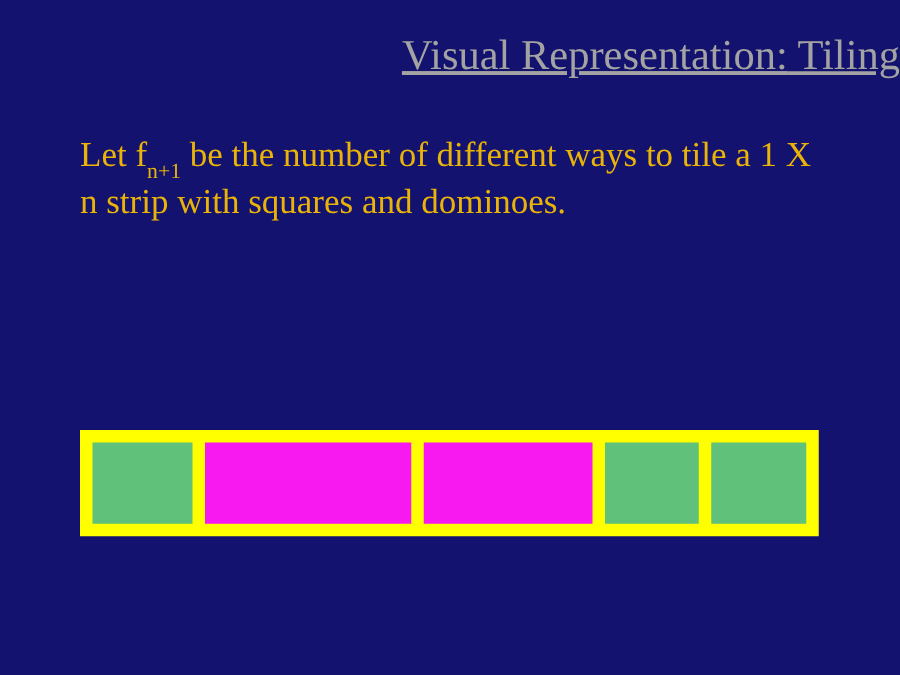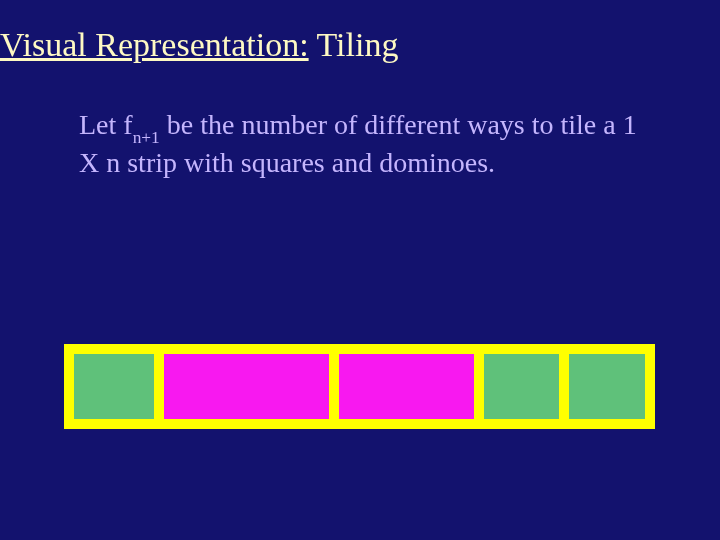--- a/index.html
+++ b/index.html
@@ -3,35 +3,35 @@
 <meta charset="utf-8">
 <style>
   * { margin: 0; padding: 0; box-sizing: border-box; }
   html, body { width: 720px; height: 540px; overflow: hidden; }
   body {
     background: #13126e;
     font-family: "Comic Sans MS", "Comic Sans", cursive;
     color: #000;
   }
   .title {
-    text-align: left;
+    text-align: right;
     font-size: 34px;
     padding-top: 26px;
     padding-bottom: 10px;
-    color: #fef9c3;
+    color: #a3a3a3;
+    text-decoration: underline;
   }
   .title-underline {
     text-decoration: underline;
   }
   .body-text {
     font-size: 28px;
     line-height: 1.2;
     padding: 34px 60px 0 64px;
-    color: #c4b5fd;
-    margin-left: 15px;
+    color: #eab308;
   }
   .sub {
     font-size: 0.62em;
     vertical-align: sub;
     position: relative;
     top: 0.15em;
   }
   .strip {
     position: absolute;
     left: 64px;

